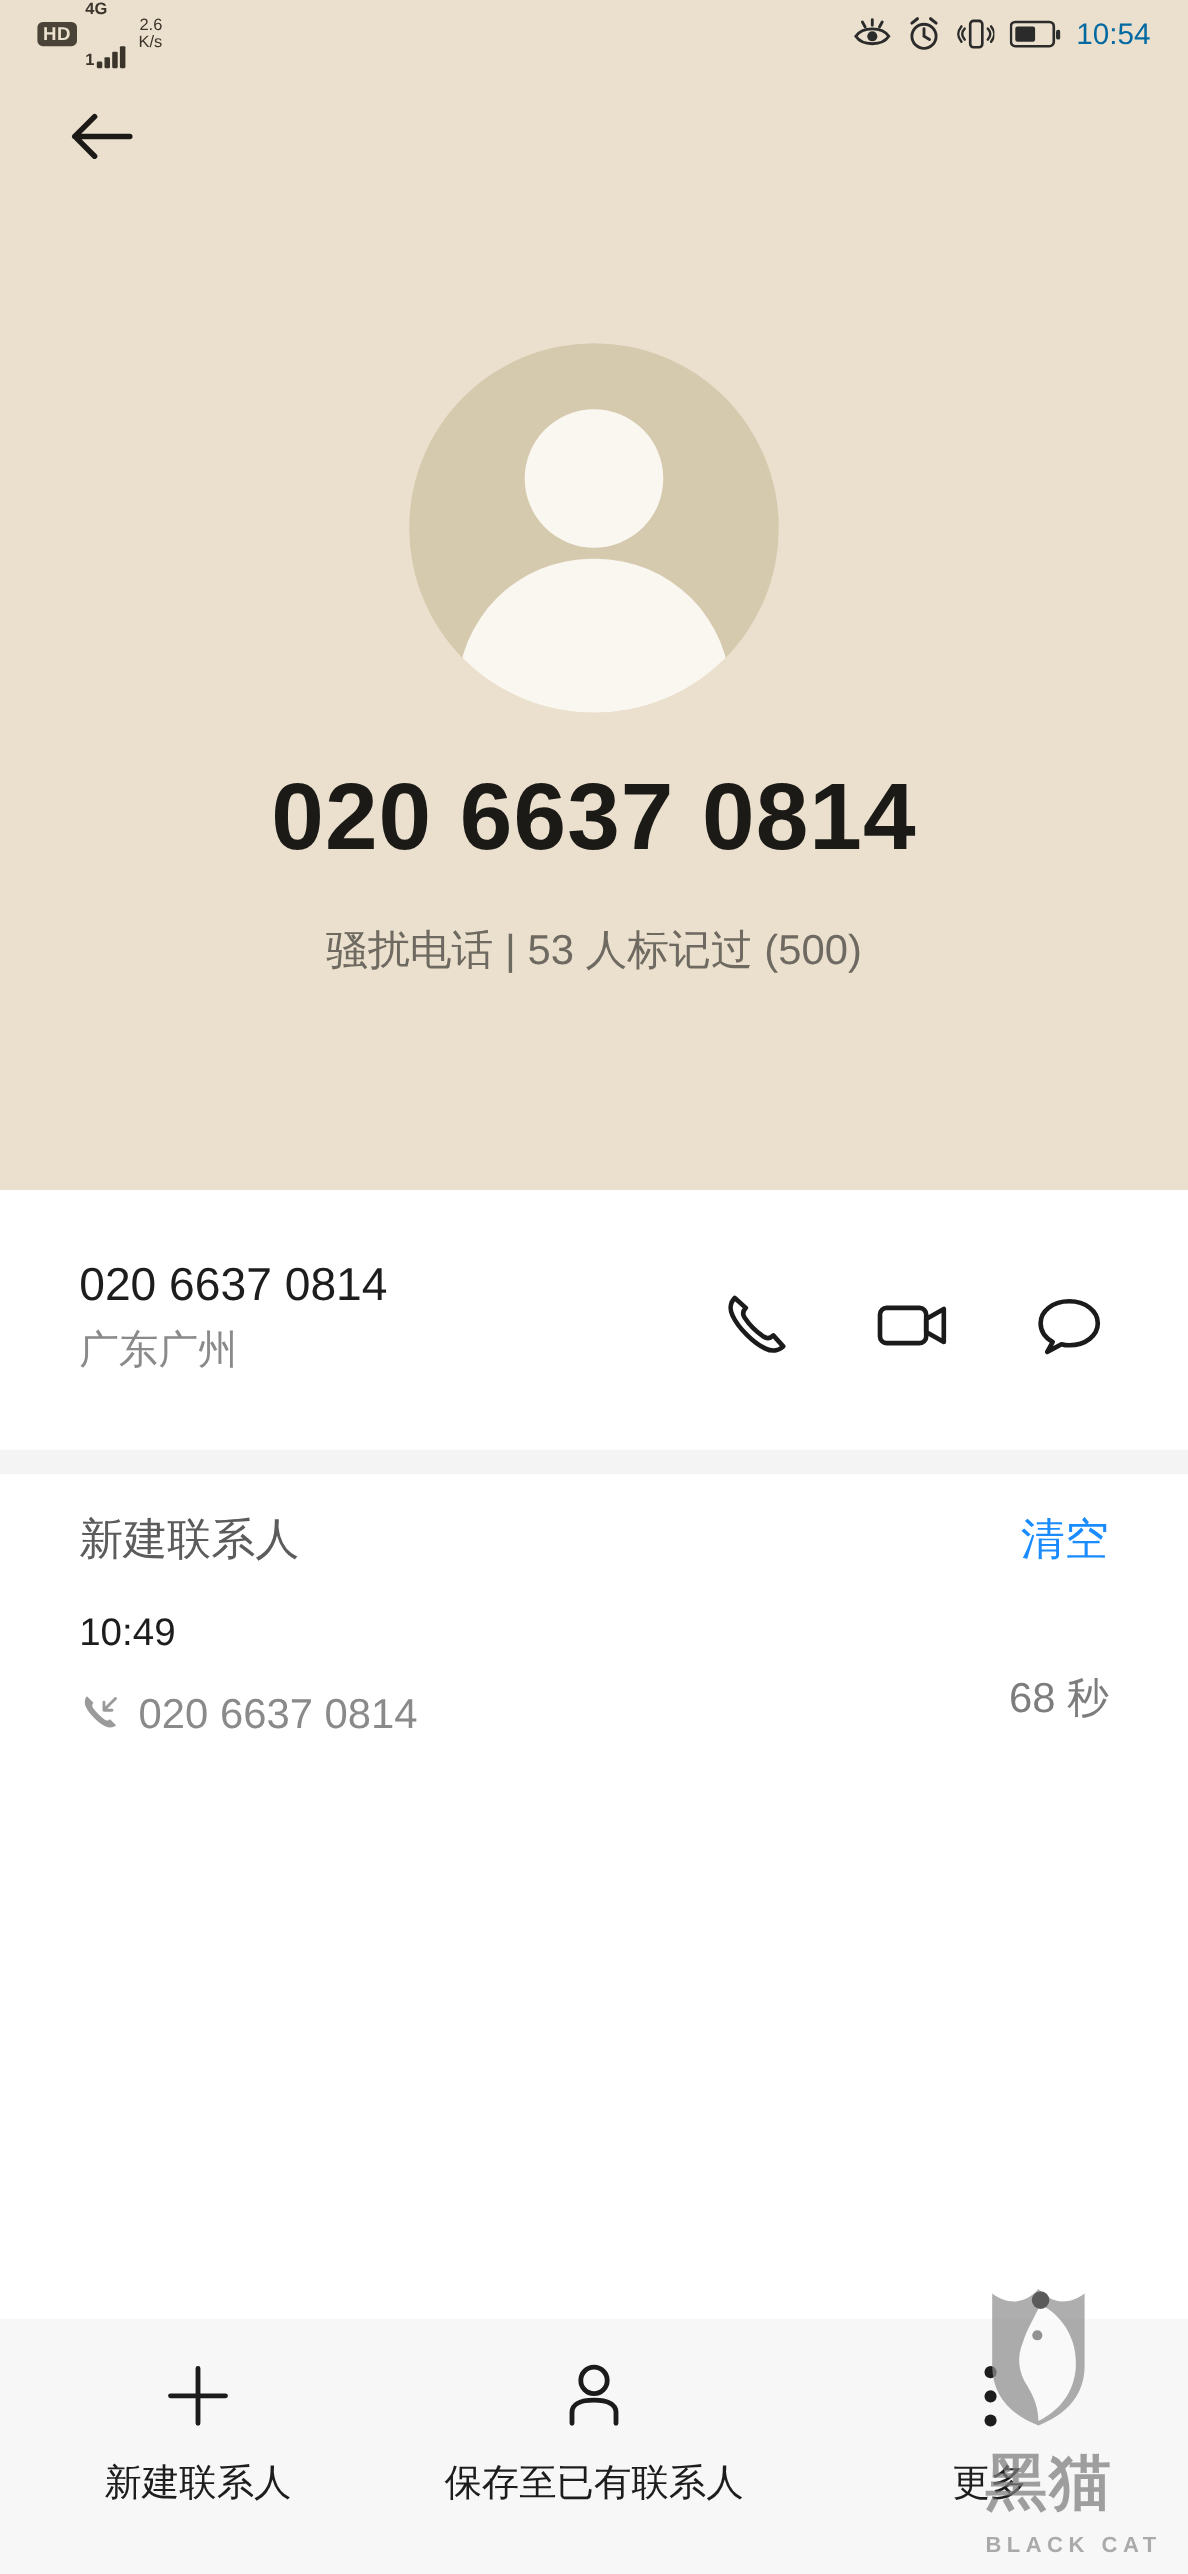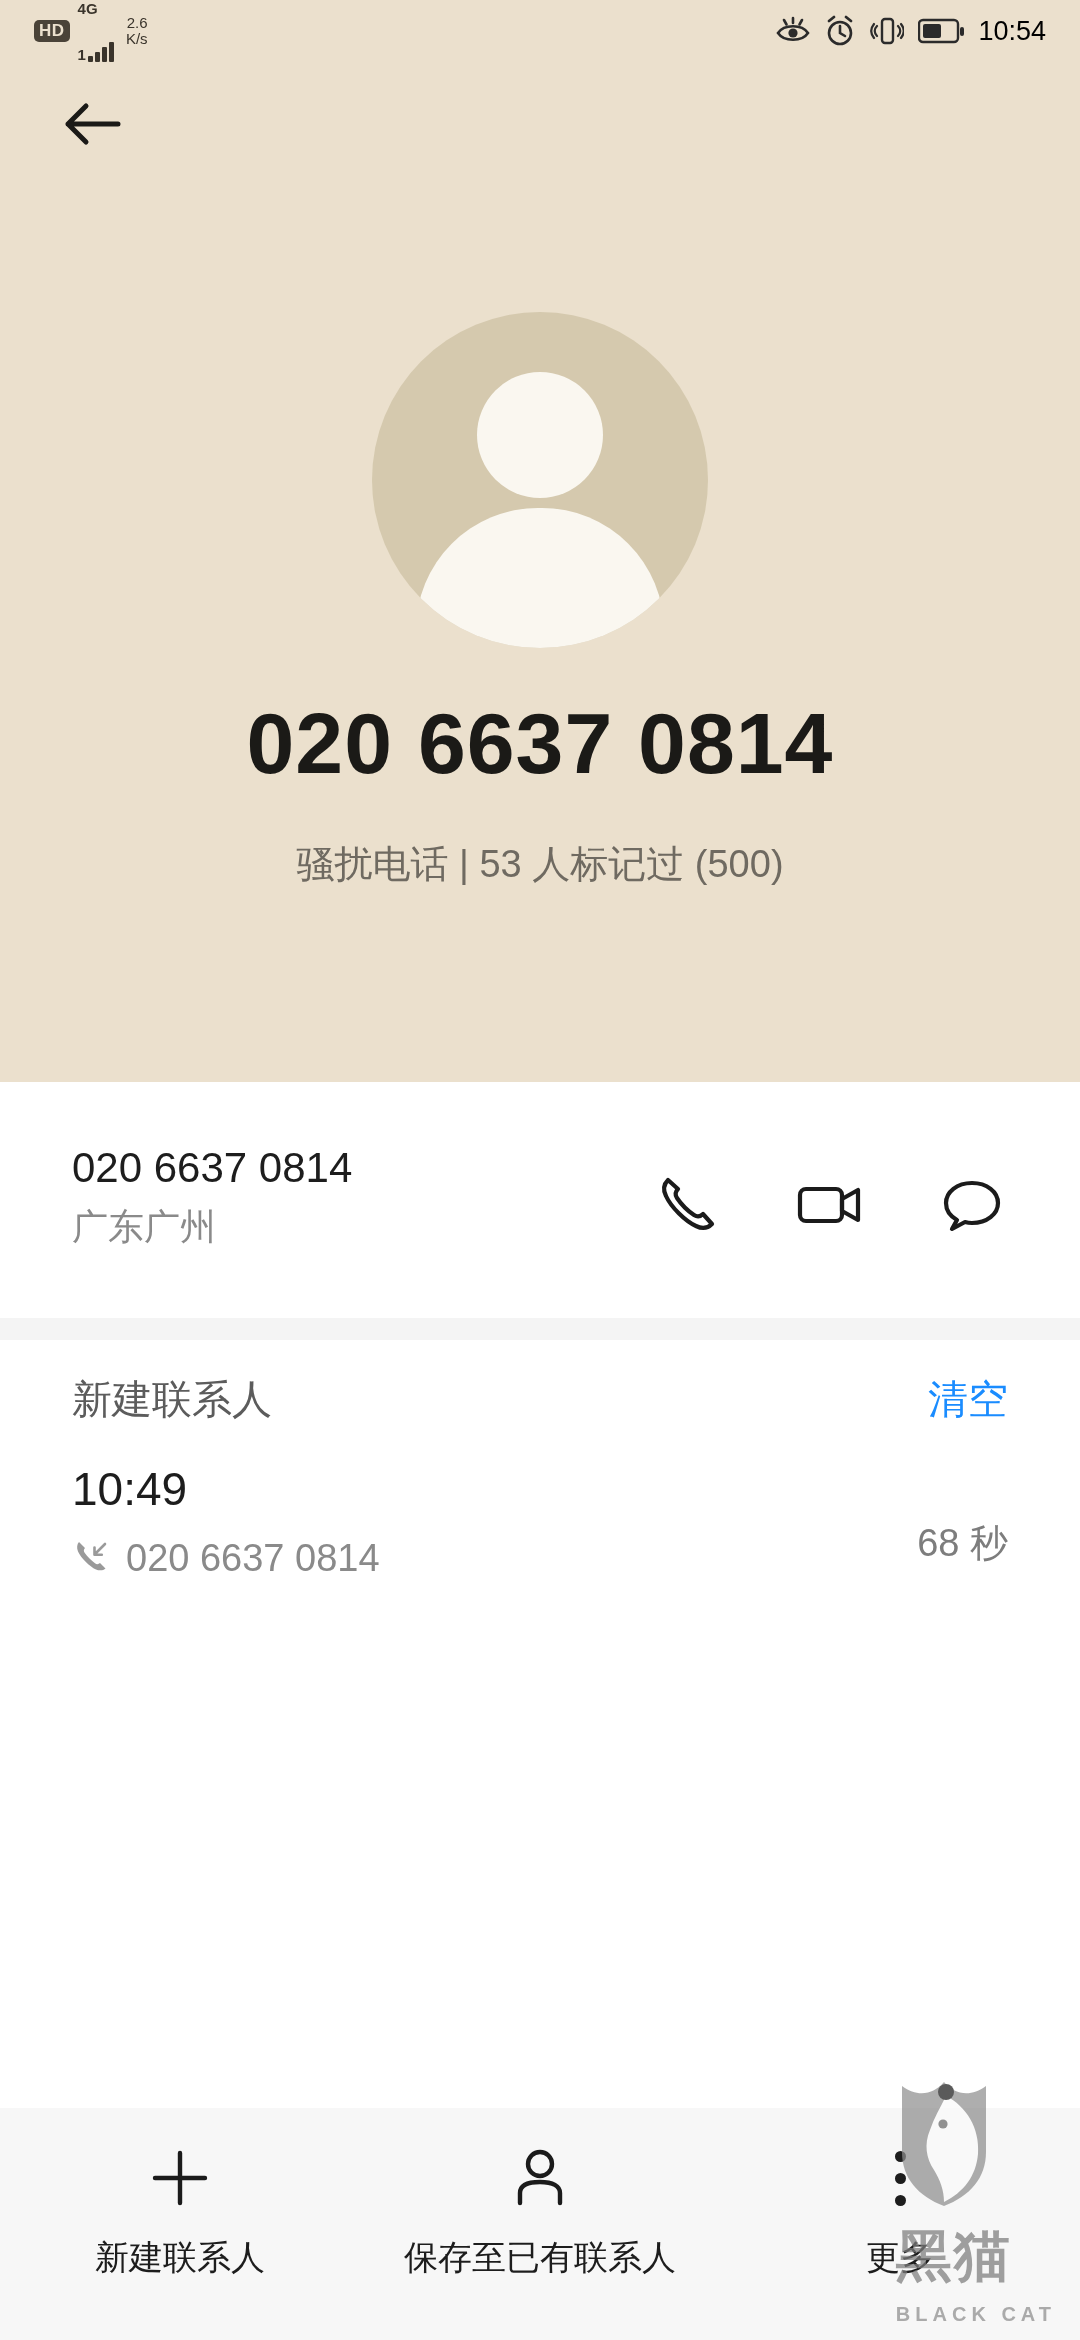--- a/index.html
+++ b/index.html
@@ -35,21 +35,21 @@
   .bars { display:flex; align-items:flex-end; gap:2px; height:22px; }
   .bars i { display:block; width:5px; background:#3a342b; border-radius:1px; }
   .bars i:nth-child(1){height:6px;}
   .bars i:nth-child(2){height:10px;}
   .bars i:nth-child(3){height:15px;}
   .bars i:nth-child(4){height:20px;}
   .netspeed {
     font-size:15px; color:#3a342b; line-height:1.05; margin-left:4px;
     display:flex; flex-direction:column;text-align:right;
   }
-  .sb-time { font-size:27px; color:#000000; letter-spacing:0; }
+  .sb-time { font-size:27px; color:#0369a1; letter-spacing:0; }
   .sb-icon { display:flex; align-items:center; }
 
   
   .backbtn {
     position:absolute; top:78px; left:44px; width:96px; height:96px;
     display:flex; align-items:center; justify-content:center;
   }
 
   
   .avatar {
@@ -103,21 +103,21 @@
     background:#fff;
   }
   .rec-head {
     position:relative; height:118px;
     display:flex; align-items:center; justify-content:space-between;
     padding:0 72px;
   }
   .rec-title { font-size:40px; color:#5c5c5c; }
   .rec-clear { font-size:40px; color:#1a8cff; }
   .rec-item { position:relative; height:180px; padding:0 72px; }
-  .rec-time { position:absolute; top:8px; left:72px; font-size:46px; color:#1d1d1d; line-height:1; }
+  .rec-time { position:absolute; top:8px; left:72px; font-size:35px; color:#1d1d1d; line-height:1; }
   .rec-sub { position:absolute; top:78px; left:72px; display:flex; align-items:center; gap:14px; }
   .rec-num { font-size:38px; color:#8a8a8a; line-height:1; }
   .rec-dur { position:absolute; top:60px; right:72px; font-size:38px; color:#7d7d7d; }
 
   
   .bottombar {
     position:absolute; bottom:0; left:0; width:1080px; height:232px;
     background:#f7f7f7;
     display:flex; align-items:flex-start; justify-content:space-around;
     padding-top:34px;

